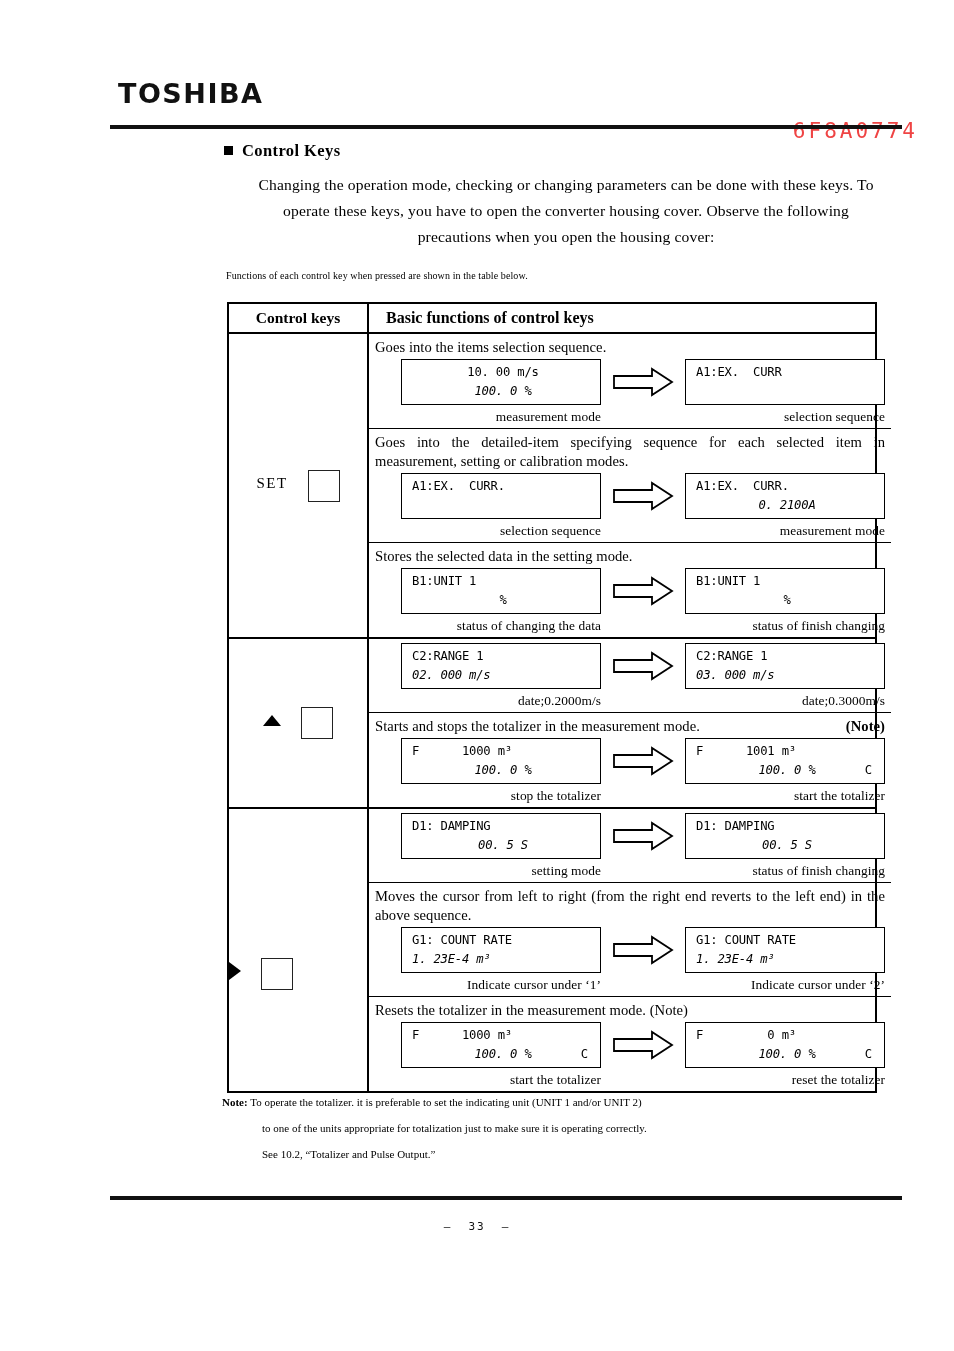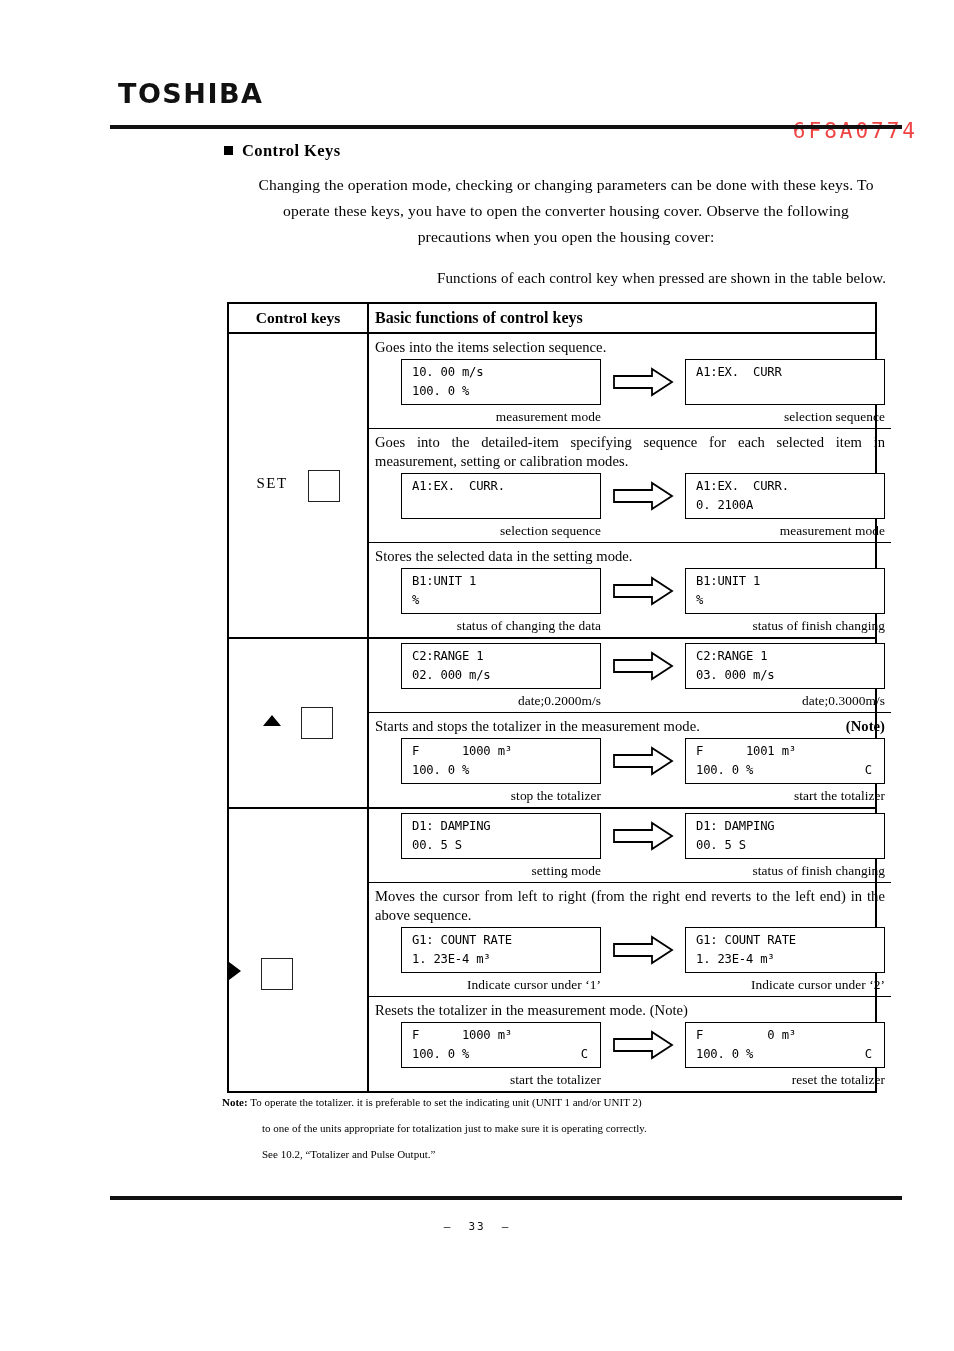--- a/index.html
+++ b/index.html
@@ -98,23 +98,22 @@
     font-size: 15.6px;
     line-height: 26px;
     letter-spacing: .15px;
     text-align: center;
   }
   .lead {
     position: absolute;
     left: 226px;
     top: 270px;
     width: 660px;
-    font-size: 15px;
+    font-size: 10px;
     letter-spacing: .1px;
-    text-align: right;
   }
 
   
   .tbl {
     position: absolute;
     left: 227px;
     top: 302px;
     width: 650px;
     border: 2px solid #000;
     border-collapse: collapse;
@@ -132,21 +131,21 @@
   }
   .c-right { flex: 1; box-sizing: border-box; }
 
   .hdr-cell {
     font-weight: bold;
     font-size: 15.5px;
     padding: 5px 0 5px 0;
     text-align: center;
   }
   .hdr-cell.left-h { text-align: center; }
-  .hdr-cell.right-h { text-align: left; padding-left: 6px; font-size: 16px; }
+  .hdr-cell.right-h { text-align: left; padding-left: 17px; font-size: 16px; }
 
   
   .keycell {
     display: flex;
     flex-direction: row;
     align-items: center;
     justify-content: center;
     height: 100%;
     gap: 20px;
   }
@@ -210,22 +209,22 @@
     box-sizing: border-box;
     padding: 3px 6px 0 10px;
     font-family: "DejaVu Sans Mono", monospace;
     font-size: 12.2px;
     line-height: 19px;
     letter-spacing: -0.2px;
     position: relative;
     background: #fff;
   }
   .lcd .l1 { display: block; white-space: pre; }
-  .lcd .l2 { display: block; white-space: pre; }
-  .lcd .ctr { }
+  .lcd .l2 { display: block; white-space: pre; font-style: italic; }
+  .lcd .ctr { text-align: center; }
   .lcd .ind {
     position: absolute;
     right: 12px;
   }
   .cap {
     text-align: right;
     font-size: 13.4px;
     margin-top: 4px;
     letter-spacing: .05px;
   }

